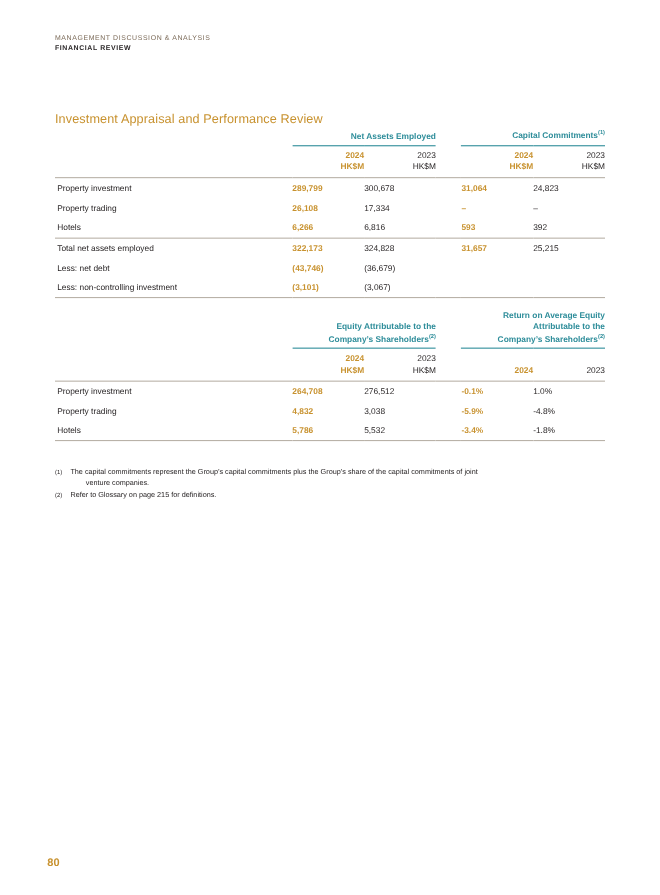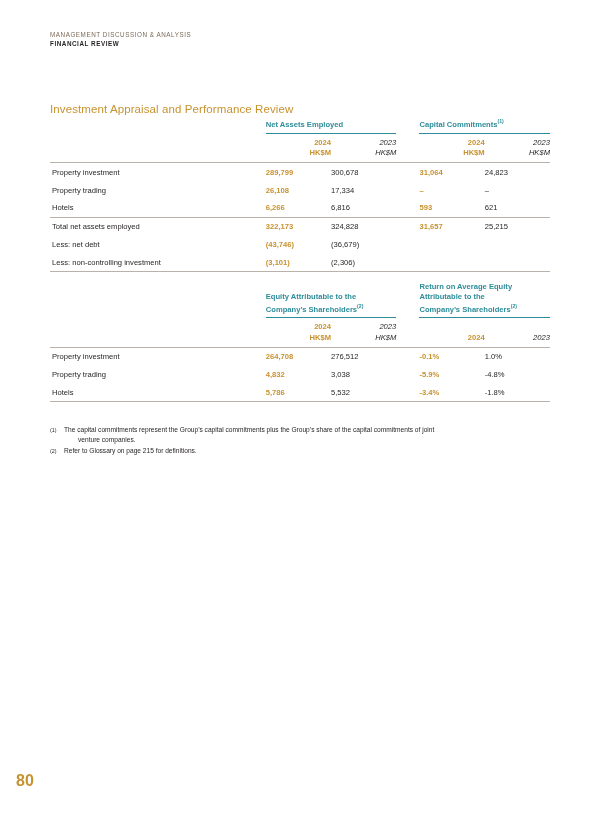--- a/index.html
+++ b/index.html
@@ -72,40 +72,40 @@
   td, th {
     padding: 0;
     vertical-align: bottom;
     font-weight: normal;
   }
 
   .grp-head {
     font-size: 7.6px;
     font-weight: bold;
     color: #2e8d9a;
-    text-align: left;
+    text-align: right;
     padding-bottom: 3px;
     line-height: 1.35;
   }
   .grp-head.rule {
     border-bottom: 0.8px solid #2e8d9a;
   }
   .sup { font-size: 5.2px; vertical-align: super; }
 
   .yr {
     text-align: right;
     font-size: 7.6px;
     line-height: 1.4;
     padding-top: 4px;
     padding-bottom: 3px;
     white-space: nowrap;
     margin-top: 10px;
   }
   .yr.cur { color: #c8922f; font-weight: bold; }
-  .yr.prev { color: #231f20; font-style: italic; }
+  .yr.prev { color: #231f20; }
 
   .rowline td { border-top: 0.6px solid #b9b2a8; }
 
   .lbl {
     text-align: left;
     padding: 4.6px 0 4.3px 2px;
     font-size: 7.6px;
     color: #231f20;
     white-space: nowrap;
   }
@@ -133,23 +133,23 @@
     color: #231f20;
   }
   .fn-row { display: flex; margin-bottom: 1px; }
   .fn-mark { width: 14px; flex: 0 0 14px; font-size: 5.4px; padding-top: 0.5px; }
   .fn-text { flex: 1; }
   .fn-indent { padding-left: 14px; display: block; }
 
   
   .page-number {
     position: absolute;
-    left: 16px;
+    left: 43px;
     bottom: 24px;
-    font-size: 16px;
+    font-size: 10px;
     font-weight: bold;
     color: #c8922f;
   }
 </style>
 </head>
 <body>
 
 <div class="page">
 
   <div class="running-head">
@@ -209,42 +209,42 @@
           <td></td>
           <td class="num cur">–</td>
           <td class="num prev">–</td>
         </tr>
         <tr>
           <td class="lbl">Hotels</td>
           <td class="num cur">6,266</td>
           <td class="num prev">6,816</td>
           <td></td>
           <td class="num cur">593</td>
-          <td class="num prev">621</td>
+          <td class="num prev">392</td>
         </tr>
         <tr class="rowline">
           <td class="lbl">Total net assets employed</td>
           <td class="num cur">322,173</td>
           <td class="num prev">324,828</td>
           <td></td>
           <td class="num cur">31,657</td>
           <td class="num prev">25,215</td>
         </tr>
         <tr>
           <td class="lbl">Less: net debt</td>
           <td class="num cur">(43,746)</td>
           <td class="num prev">(36,679)</td>
           <td></td>
           <td class="num cur"></td>
           <td class="num prev"></td>
         </tr>
         <tr>
           <td class="lbl">Less: non-controlling investment</td>
           <td class="num cur">(3,101)</td>
-          <td class="num prev">(2,306)</td>
+          <td class="num prev">(3,067)</td>
           <td></td>
           <td class="num cur"></td>
           <td class="num prev"></td>
         </tr>
         <tr class="rowline">
           <td colspan="6" style="height:0;line-height:0;font-size:0;">&nbsp;</td>
         </tr>
       </tbody>
     </table>
   </div>

